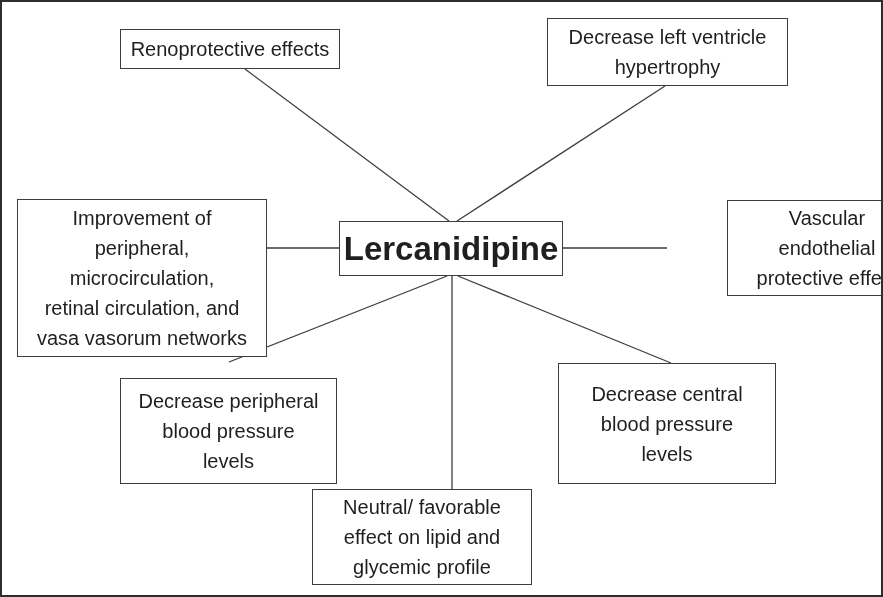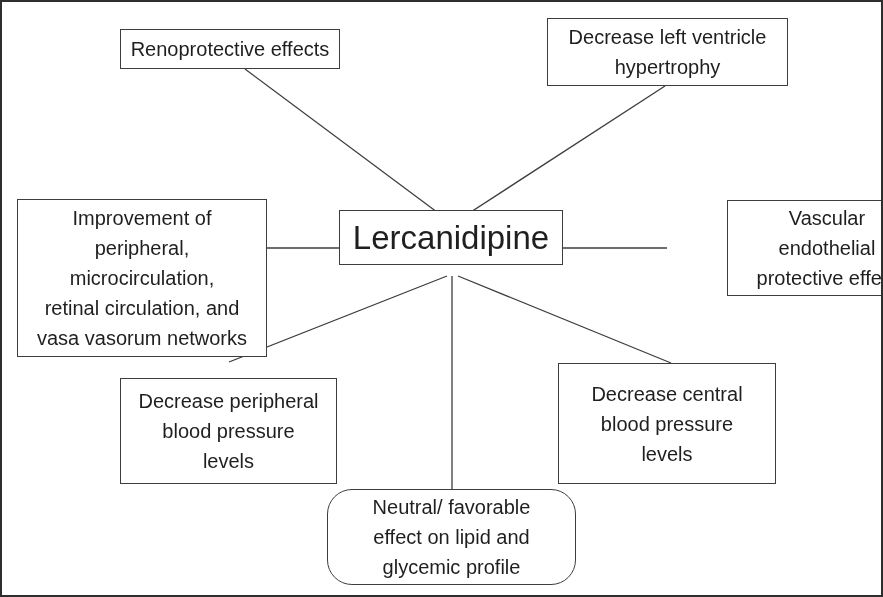--- a/index.html
+++ b/index.html
@@ -46,25 +46,25 @@
   }
   .node-center {
     font-size: 33px;
     line-height: 1.2;
     white-space: nowrap;
   }
   
   .n-reno        { left: 118px; top: 27px;  width: 220px; height: 40px; }
   .n-lvh         { left: 545px; top: 16px;  width: 241px; height: 68px; }
   .n-improve     { left: 15px;  top: 169px; width: 250px; height: 158px; margin-top: 28px; }
-  .n-center      { left: 337px; top: 208px; width: 224px; height: 55px; }
+  .n-center      { left: 337px; top: 219px; width: 224px; height: 55px; font-weight: bold; }
   .n-vascular    { left: 697px; top: 198px; width: 200px; height: 96px; margin-left: 28px; }
   .n-periph      { left: 118px; top: 360px; width: 217px; height: 106px; margin-top: 16px; }
   .n-central     { left: 556px; top: 361px; width: 218px; height: 121px; }
-  .n-neutral     { left: 325px; top: 487px; width: 249px; height: 96px; border-radius: 25px; }
+  .n-neutral     { left: 310px; top: 487px; width: 220px; height: 96px; }
 </style>
 </head>
 <body>
 
 <div class="figure">
 
   <svg class="connectors" viewBox="0 0 879 593" xmlns="http://www.w3.org/2000/svg">
     <line x1="243" y1="67" x2="447" y2="219"></line>
     <line x1="663" y1="84" x2="455" y2="219"></line>
     <line x1="265" y1="246" x2="337" y2="246"></line>

